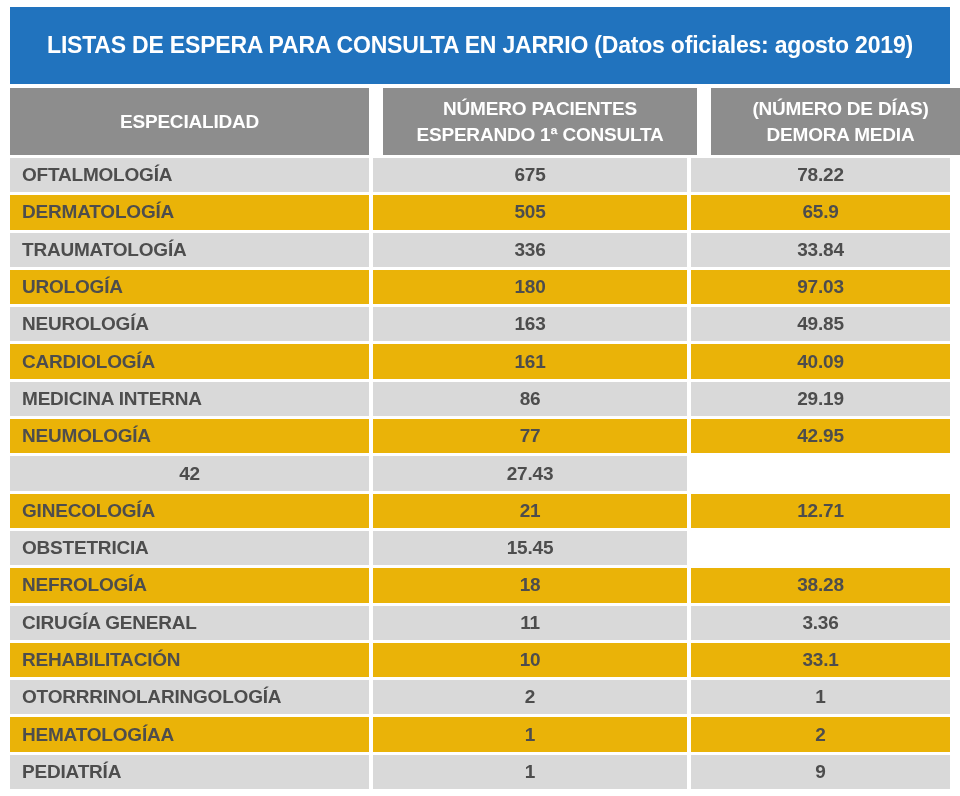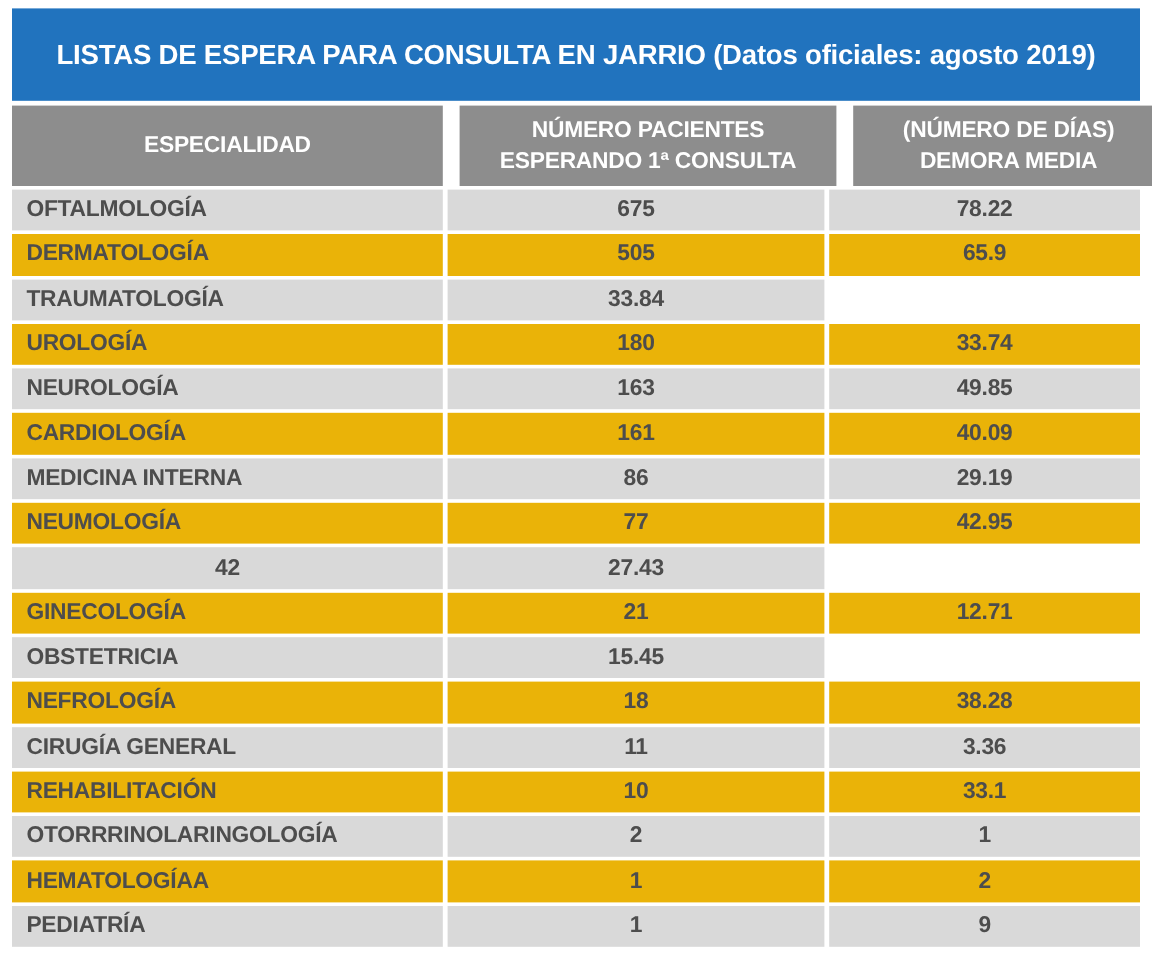--- a/index.html
+++ b/index.html
@@ -80,27 +80,28 @@
   </div>
 
   <div class="grid-row row">
     <div class="cell name">DERMATOLOGÍA</div>
     <div class="cell num">505</div>
     <div class="cell num">65.9</div>
   </div>
 
   <div class="grid-row row stripe">
     <div class="cell name">TRAUMATOLOGÍA</div>
+    <div class="cell num">336</div>
     <div class="cell num">33.84</div>
   </div>
 
   <div class="grid-row row">
     <div class="cell name">UROLOGÍA</div>
     <div class="cell num">180</div>
-    <div class="cell num">33.74</div>
+    <div class="cell num">97.03</div>
   </div>
 
   <div class="grid-row row stripe">
     <div class="cell name">NEUROLOGÍA</div>
     <div class="cell num">163</div>
     <div class="cell num">49.85</div>
   </div>
 
   <div class="grid-row row">
     <div class="cell name">CARDIOLOGÍA</div>

